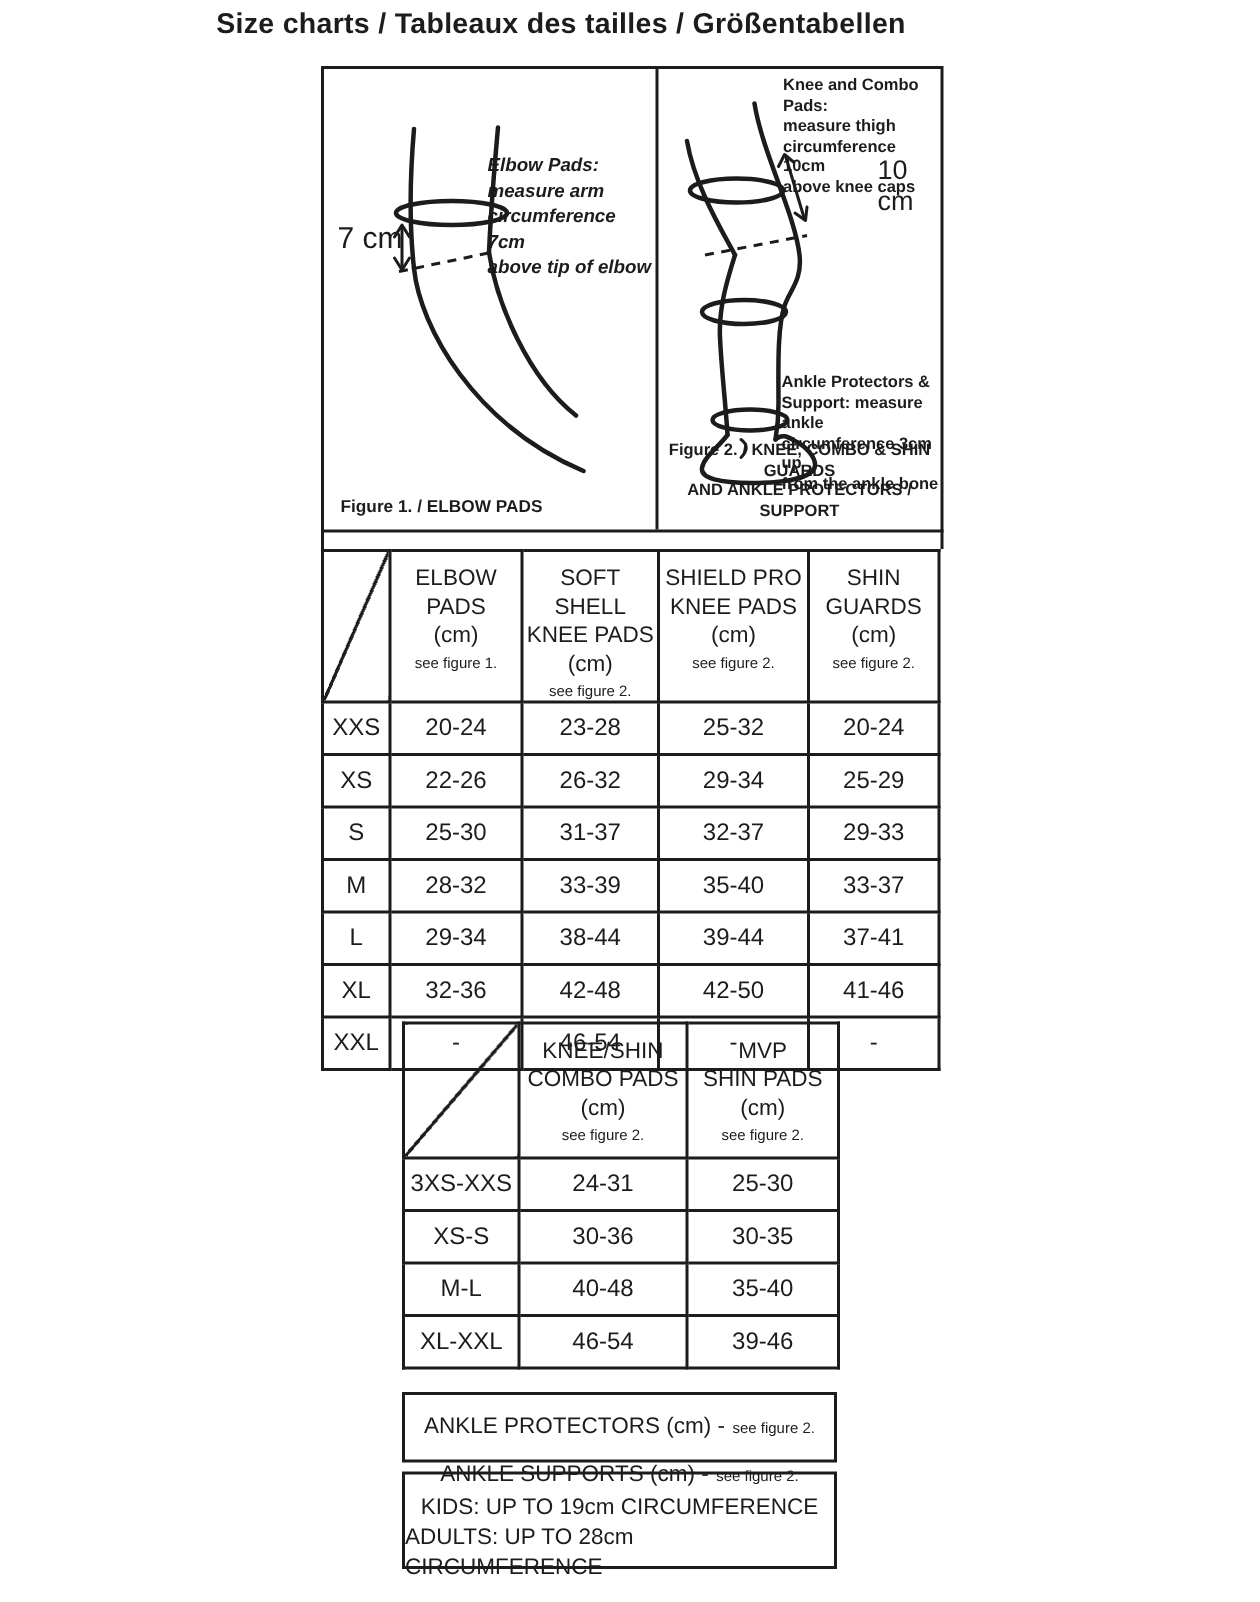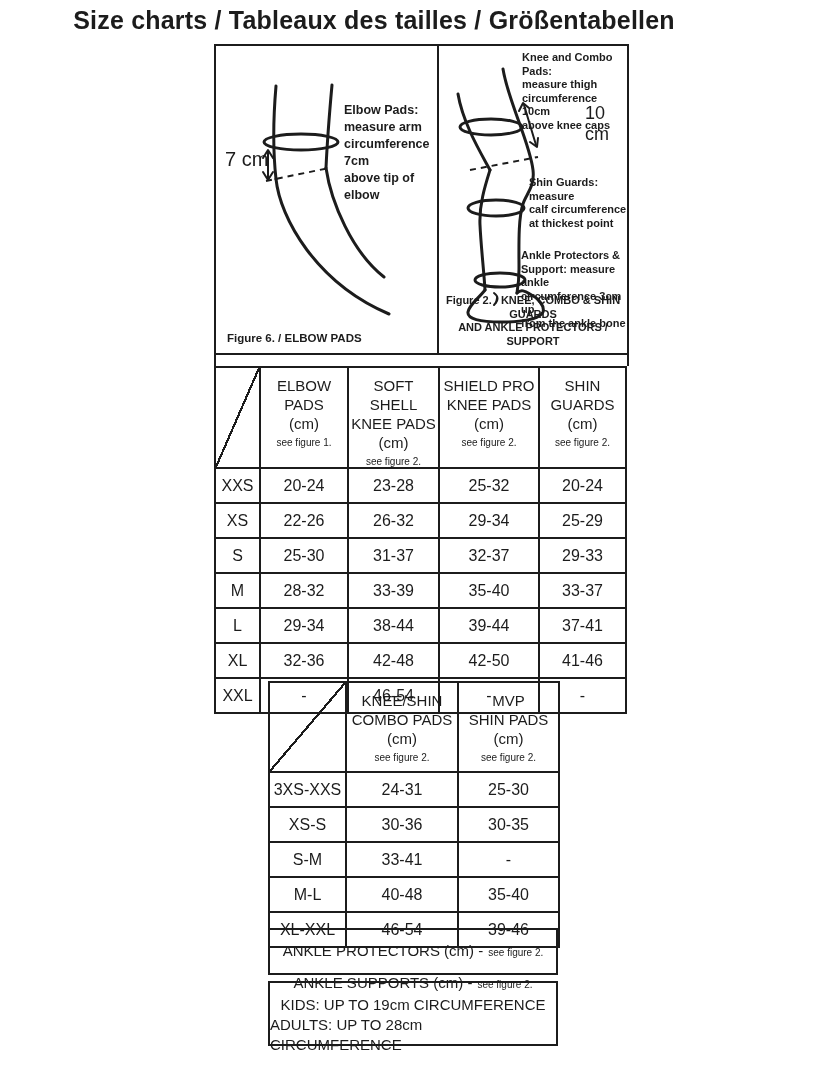--- a/index.html
+++ b/index.html
@@ -10,41 +10,41 @@
     background: #ffffff;
     color: #1c1c1c;
     font-family: "Liberation Sans", sans-serif;
     overflow: hidden;
   }
   .title {
     position: absolute;
     top: 6px; left: 0; width: 748px;
     margin: 0;
     text-align: center;
-    font-size: 25px;
+    font-size: 19px;
     font-weight: 600;
     letter-spacing: 0.2px;
   }
   
   .figures-box {
     position: absolute;
     left: 214px; top: 44px;
     width: 411px; height: 307px;
     border: 2px solid #1c1c1c;
   }
   .fig { position: absolute; top: 0; height: 307px; }
   .fig1 { left: 0; width: 221px; border-right: 2px solid #1c1c1c; }
   .fig2 { left: 223px; width: 188px; }
   .fig svg { position: absolute; left: 0; top: 0; }
   .ann {
     position: absolute;
     white-space: pre-line;
     font-weight: 600;
   }
-  .elbow-ann { left: 128px; top: 56px; font-size: 12.5px; line-height: 17px; }
+  .elbow-ann { left: 109px; top: 56px; font-size: 12.5px; line-height: 17px; font-style: italic; }
   .knee-ann  { left: 83px;  top: 5px;  font-size: 11px; line-height: 13.5px; }
   .shin-ann  { left: 90px;  top: 130px; font-size: 11px; line-height: 13.5px; }
   .ankle-ann { left: 82px;  top: 203px; font-size: 11px; line-height: 13.5px; }
   .measure-label { position: absolute; font-weight: 400; }
   .seven-cm { left: 9px; top: 102px; font-size: 20px; }
   .ten-cm   { left: 98px; top: 57px; font-size: 18px; margin-left: 48px; }
   .caption {
     position: absolute;
     font-size: 11.5px;
     font-weight: 600;
@@ -128,21 +128,21 @@
           <path class="thin" d="M 47 126 L 52 134 L 57 126"></path>
         </g>
         <path class="stroke" d="M 60 133 C 64 172, 100 237, 173 268"></path>
         <path class="stroke" d="M 110 122 C 115 156, 136 206, 168 231"></path>
       </svg>
       <div class="ann elbow-ann">Elbow Pads:
 measure  arm
 circumference 7cm
 above tip of elbow</div>
       <div class="measure-label seven-cm">7 cm</div>
-      <div class="caption cap1">Figure 6. / ELBOW PADS</div>
+      <div class="caption cap1">Figure 1. / ELBOW PADS</div>
     </div>
 
     <div class="fig fig2">
       <svg width="188" height="307" viewBox="0 0 188 307">
         <path class="stroke" d="M 19 48 C 24 78, 43 109, 51 124"></path>
         <path class="stroke" d="M 64 23 C 69 55, 91 97, 94 124 C 96 141, 87 148, 84 158 C 79 173, 80 201, 80 223 C 80 233, 79 241, 78 247"></path>
         <path class="stroke" d="M 51 124 C 46 140, 40 159, 41 179 C 42 201, 45 226, 46 244"></path>
         <ellipse class="stroke" cx="52" cy="81" rx="31" ry="8"></ellipse>
         <ellipse class="stroke" cx="57" cy="162" rx="28" ry="8"></ellipse>
         <ellipse class="stroke" cx="61" cy="234" rx="25" ry="7"></ellipse>
@@ -153,23 +153,20 @@
           <path class="thin" d="M 91 96 L 98 101 L 99 92"></path>
         </g>
         <path class="stroke" d="M 46 244 C 39 253, 30 259, 29 266 C 28 273, 41 276, 62 276 C 83 276, 101 273, 104 266 C 106 260, 99 252, 91 248 C 86 245, 82 243, 78 247"></path>
         <path class="thin" d="M 55 247 q 7 5 0 12"></path>
       </svg>
       <div class="ann knee-ann">Knee and Combo Pads:
 measure  thigh
 circumference 10cm
 above knee caps</div>
       <div class="measure-label ten-cm">10 cm</div>
-      <div class="ann shin-ann">Shin Guards: measure
-calf circumference
-at thickest point</div>
       <div class="ann ankle-ann">Ankle Protectors &amp;
 Support: measure ankle
 circumference 3cm up
 from the ankle bone</div>
       <div class="caption cap2">Figure 2. / KNEE, COMBO &amp; SHIN GUARDS
 AND ANKLE PROTECTORS / SUPPORT</div>
     </div>
   </div>
 
   <div class="gap-band"></div>
@@ -292,25 +289,20 @@
         <td>3XS-XXS</td>
         <td>24-31</td>
         <td>25-30</td>
       </tr>
       <tr>
         <td>XS-S</td>
         <td>30-36</td>
         <td>30-35</td>
       </tr>
       <tr>
-        <td>S-M</td>
-        <td>33-41</td>
-        <td>-</td>
-      </tr>
-      <tr>
         <td>M-L</td>
         <td>40-48</td>
         <td>35-40</td>
       </tr>
       <tr>
         <td>XL-XXL</td>
         <td>46-54</td>
         <td>39-46</td>
       </tr>
     </tbody>

